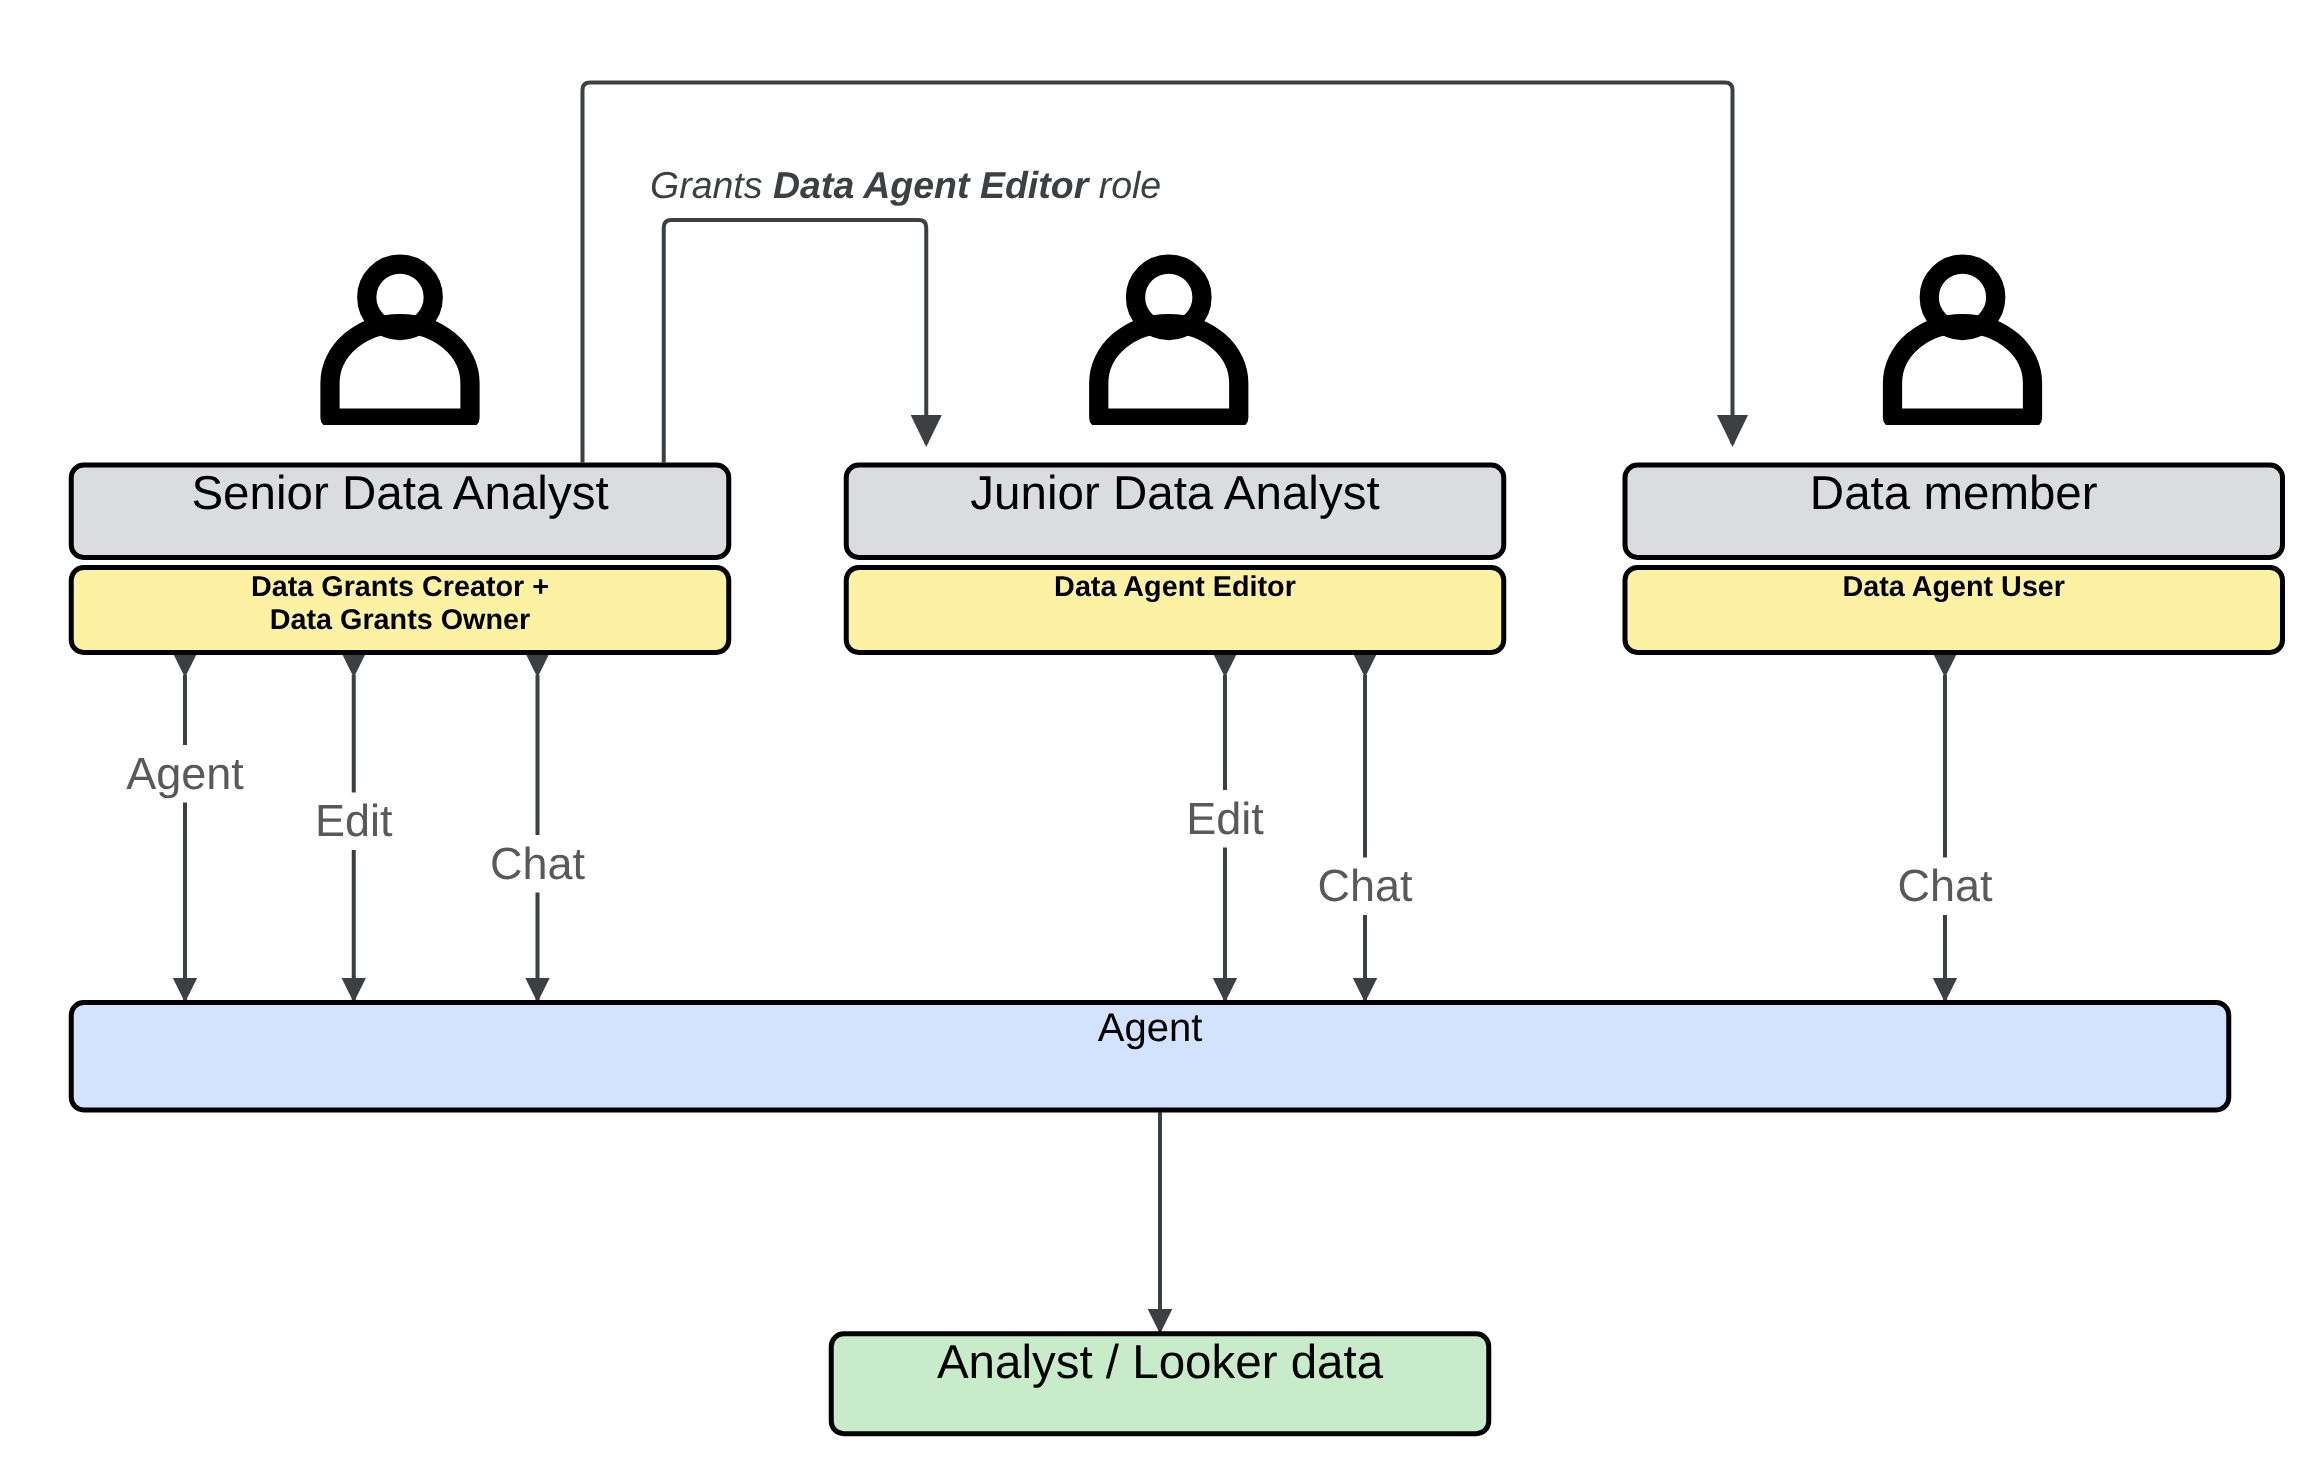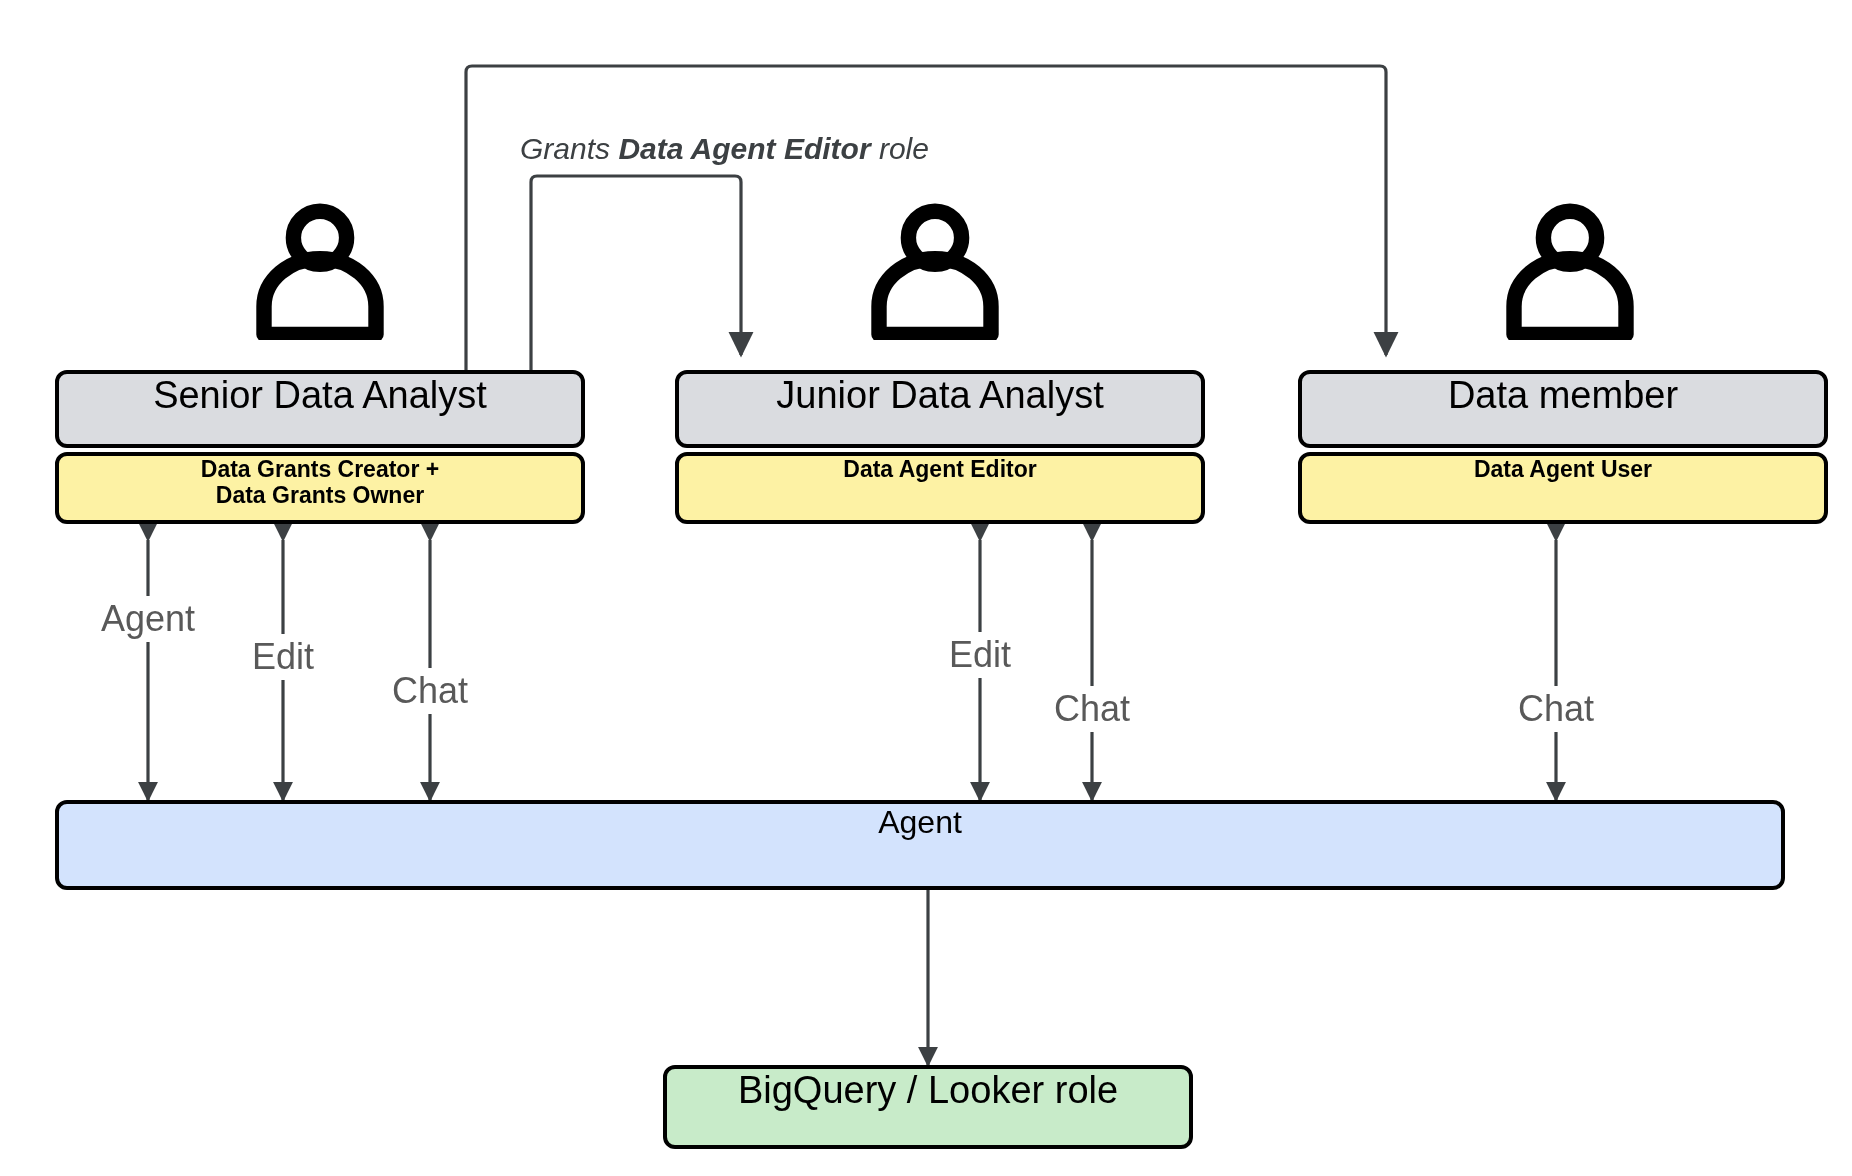--- a/index.html
+++ b/index.html
@@ -197,16 +197,16 @@
   </div>
   <div class="edge-label" style="left:1556px; top:686px;">
     <span>Chat</span>
   </div>
 
   <div class="box agent-box" style="left:55px; top:800px; width:1730px; height:90px;">
     <span>Agent</span>
   </div>
 
   <div class="box data-box" style="left:663px; top:1065px; width:530px; height:84px;">
-    <span>BigQuery / Looker role</span>
+    <span>Analyst / Looker data</span>
   </div>
 
 </div>
 
 </body></html>

